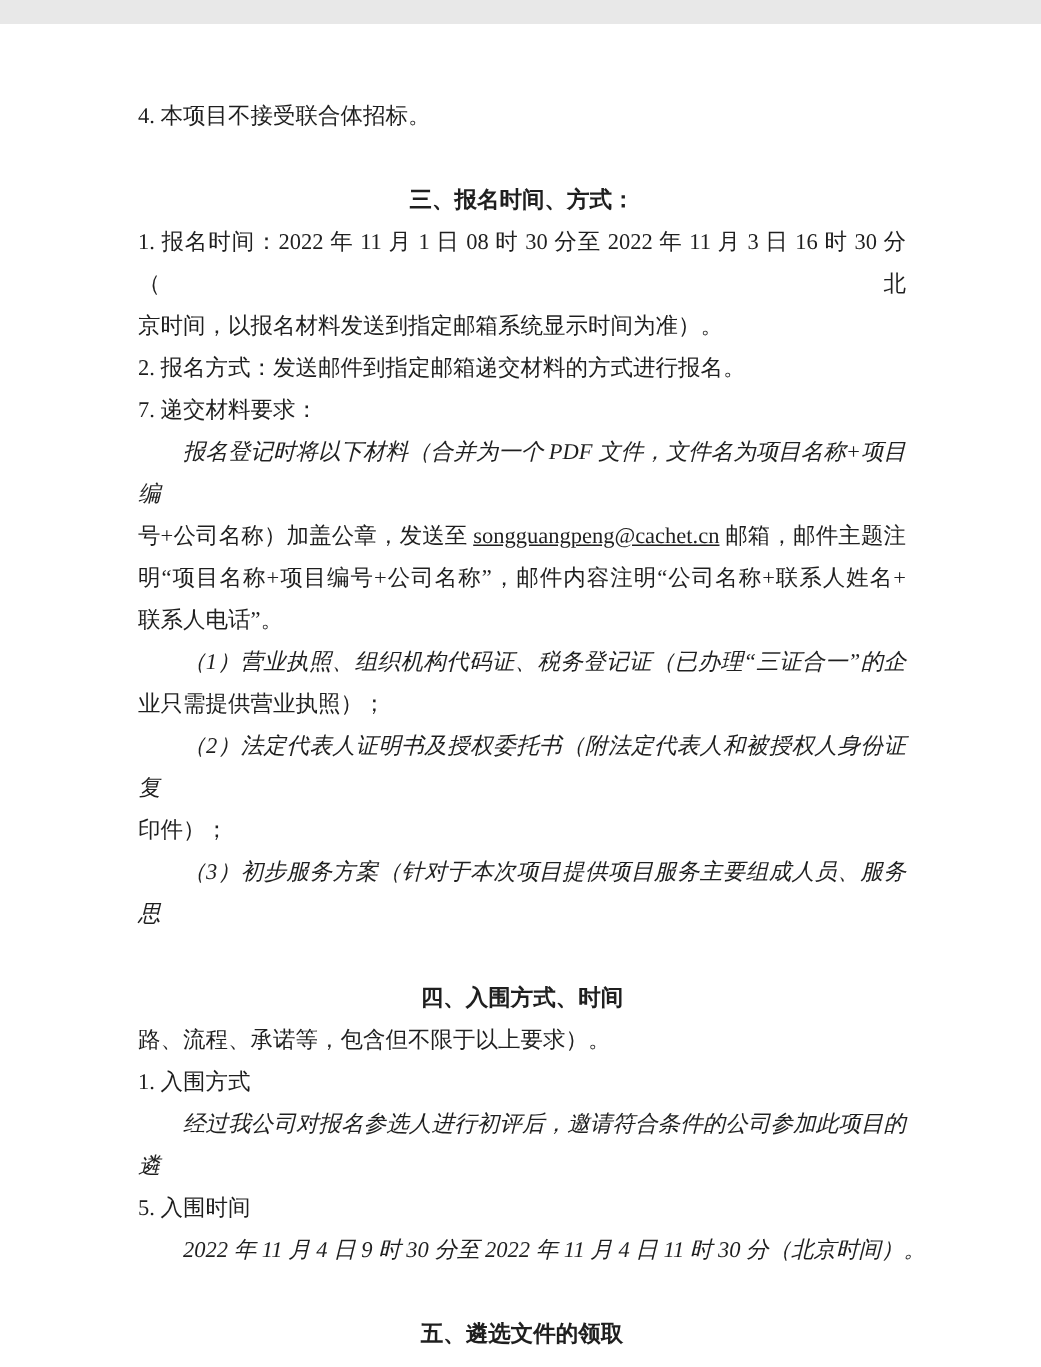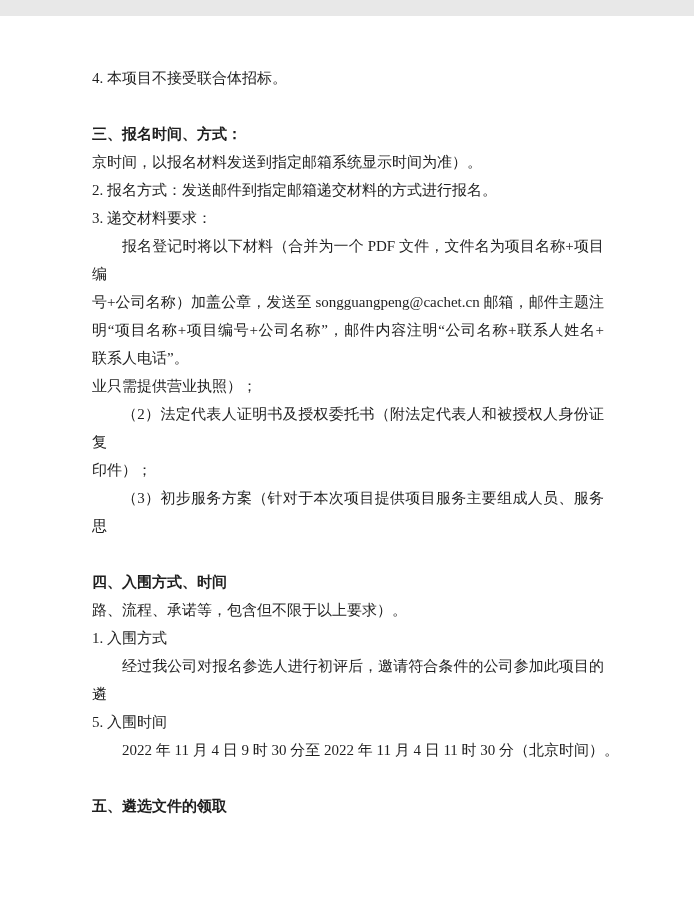--- a/index.html
+++ b/index.html
@@ -13,41 +13,43 @@
     color:#1f1f1f;
   }
   .content{
     position:absolute;
     left:92px;right:90px;top:48px;
     font-size:15px;
     line-height:28px;
   }
   .line{white-space:nowrap;}
   .h{font-weight:bold;}
-  .g{margin-top:28px;}
-  .ind{text-indent:2em;}
+  .g{margin-top:28px;text-align:center;}
+  .ind{text-indent:2em;font-style:italic;}
   .j{text-align:justify;text-align-last:justify;white-space:normal;}
-  .u{}
+  .u{text-decoration:underline;}
 </style>
 </head>
 <body>
 
 <div class="page">
   <div class="content">
 
     <div class="line">4. 本项目不接受联合体招标。</div>
 
     <div class="line h g">三、报名时间、方式：</div>
+    <div class="line j">1. 报名时间：2022 年 11 月 1 日 08 时 30 分至 2022 年 11 月 3 日 16 时 30 分（北</div>
     <div class="line">京时间，以报名材料发送到指定邮箱系统显示时间为准）。</div>
     <div class="line">2. 报名方式：发送邮件到指定邮箱递交材料的方式进行报名。</div>
-    <div class="line">3. 递交材料要求：</div>
+    <div class="line">7. 递交材料要求：</div>
     <div class="line ind j">报名登记时将以下材料（合并为一个 PDF 文件，文件名为项目名称+项目编</div>
     <div class="line j"><span>号+公司名称）加盖公章，发送至 </span><span class="u">songguangpeng@cachet.cn</span><span> 邮箱，邮件主题注</span></div>
     <div class="line j">明“项目名称+项目编号+公司名称”，邮件内容注明“公司名称+联系人姓名+</div>
     <div class="line">联系人电话”。</div>
+    <div class="line ind j">（1）营业执照、组织机构代码证、税务登记证（已办理“三证合一”的企</div>
     <div class="line">业只需提供营业执照）；</div>
     <div class="line ind j">（2）法定代表人证明书及授权委托书（附法定代表人和被授权人身份证复</div>
     <div class="line">印件）；</div>
     <div class="line ind j">（3）初步服务方案（针对于本次项目提供项目服务主要组成人员、服务思</div>
     <div class="line h g">四、入围方式、时间</div>
 
     <div class="line">路、流程、承诺等，包含但不限于以上要求）。</div>
     <div class="line">1. 入围方式</div>
     <div class="line ind j">经过我公司对报名参选人进行初评后，邀请符合条件的公司参加此项目的遴</div>
     <div class="line">5. 入围时间</div>

